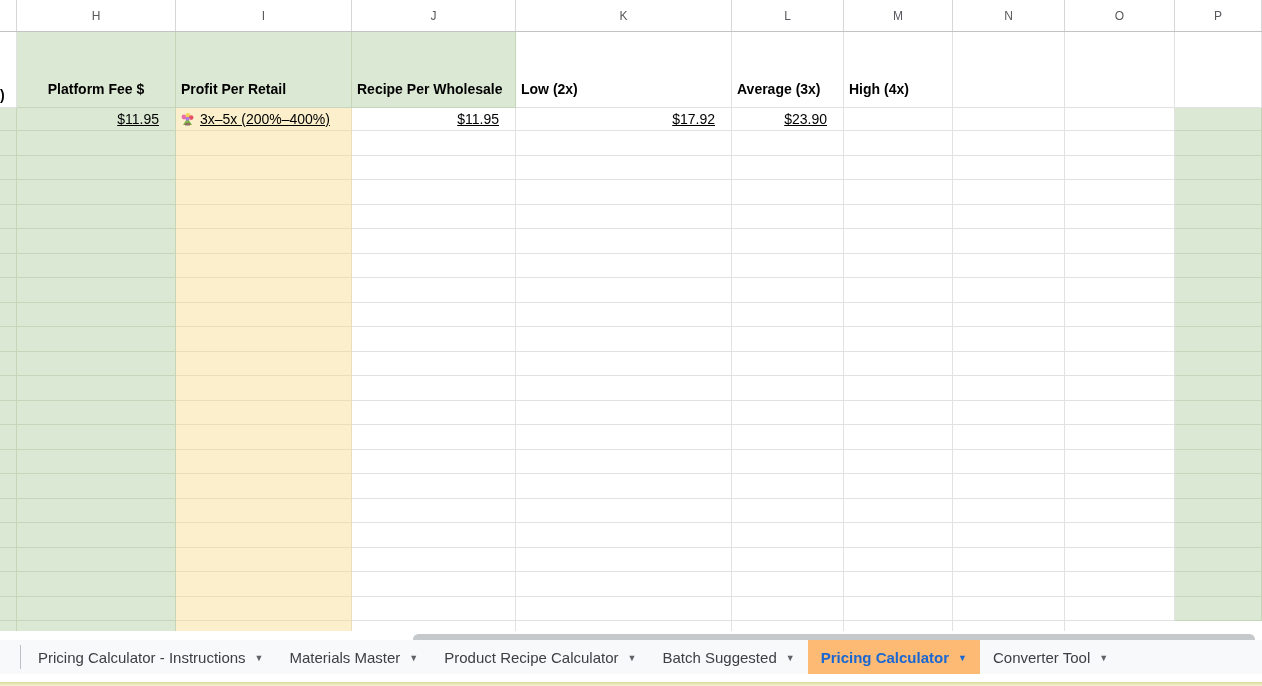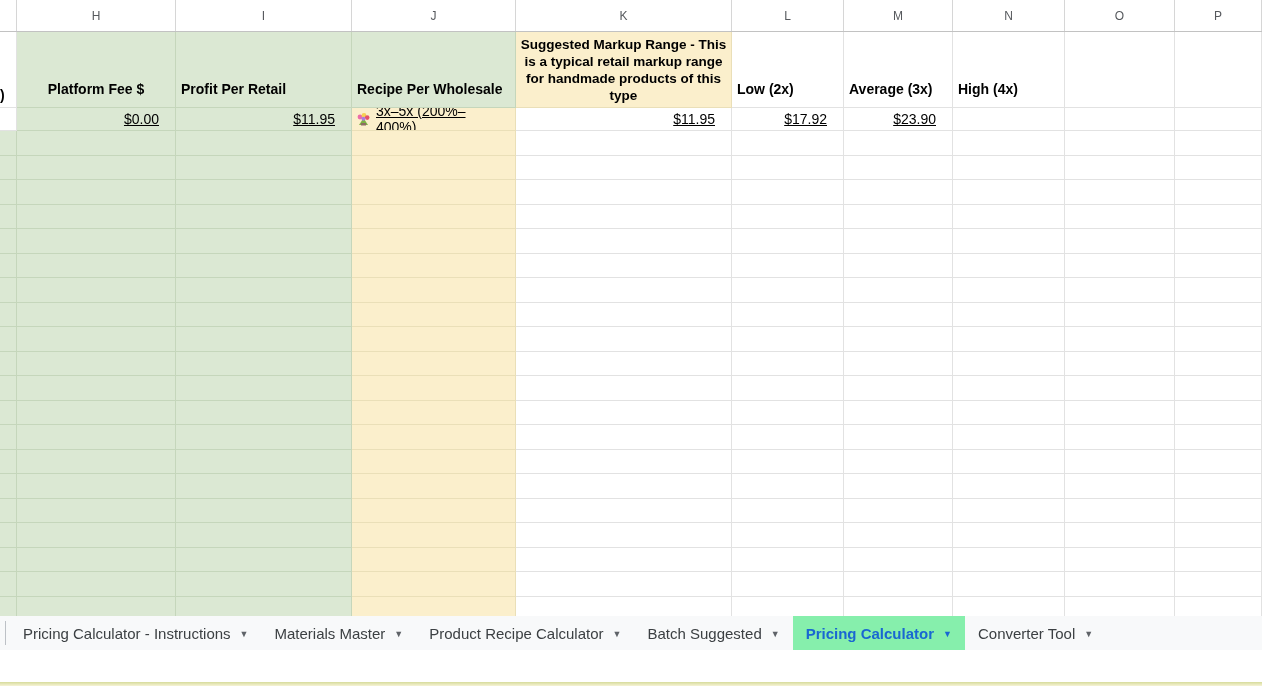--- a/index.html
+++ b/index.html
@@ -39,27 +39,27 @@
   .val { display:flex; align-items:center; justify-content:flex-end; padding-right:16px;text-decoration:underline; }
   .val-left { justify-content:flex-start; padding-left:4px; gap:5px; }
   .bouquet { width:15px; height:15px; flex:0 0 15px; }
 
   
   #hscroll-band { position:absolute; top:631px; left:0; width:1262px; height:17px; background:#fff; }
   #hscroll-thumb { position:absolute; left:413px; top:3px; width:842px; height:11px;
                    background:#c6c9cc; border-radius:6px; }
 
   
-  #tabbar { position:absolute; top:616px; left:0; width:1262px; height:34px;
-            background:#f8f9fa; display:flex; align-items:stretch; padding-left:5px; }
+  #tabbar { position:absolute; top:640px; left:0; width:1262px; height:34px;
+            background:#f8f9fa; display:flex; align-items:stretch; padding-left:20px; }
   #tab-divider { width:1px; height:24px; background:#bdc1c6; align-self:center; margin-right:4px; }
   .sheet-tab { display:flex; align-items:center; gap:9px; padding:0 13px;
                font-size:15px; font-weight:500; color:#3c4043; cursor:pointer; white-space:nowrap; }
   .sheet-tab .arrow { font-size:9px; color:#5f6368; transform:translateY(1px); }
-  .sheet-tab.active { background:#86efac; color:#1967d2; font-weight:bold;text-align:right; }
+  .sheet-tab.active { background:#fdba74; color:#1967d2; font-weight:bold;text-align:right; }
   .sheet-tab.active .arrow { color:#1967d2; }
 
   
   #bottom-strip { position:absolute; top:682px; left:0; width:1262px; height:4px;
                   background:linear-gradient(#d6db9b,#f6f3d6); }
 </style>
 </head>
 <body>
 
 <div id="stage">
@@ -78,21 +78,20 @@
   </div>
 
   <div id="sheet-grid">
 
     <div class="cell frag">
         <span>)</span>
       </div>
     <div class="cell green hdr center">Platform Fee $</div>
     <div class="cell green hdr left">Profit Per Retail</div>
     <div class="cell green hdr left">Recipe Per Wholesale</div>
-    <div class="cell yellow hdr center hdr-k">Suggested Markup Range - This is a typical retail markup range for handmade products of this type</div>
     <div class="cell hdr left">Low (2x)</div>
     <div class="cell hdr left">Average (3x)</div>
     <div class="cell hdr left">High (4x)</div>
     <div class="cell"></div>
     <div class="cell"></div>
 
     <div class="cell"></div>
     <div class="cell green val">$0.00</div>
     <div class="cell green val">$11.95</div>
     <div class="cell yellow val val-left">

